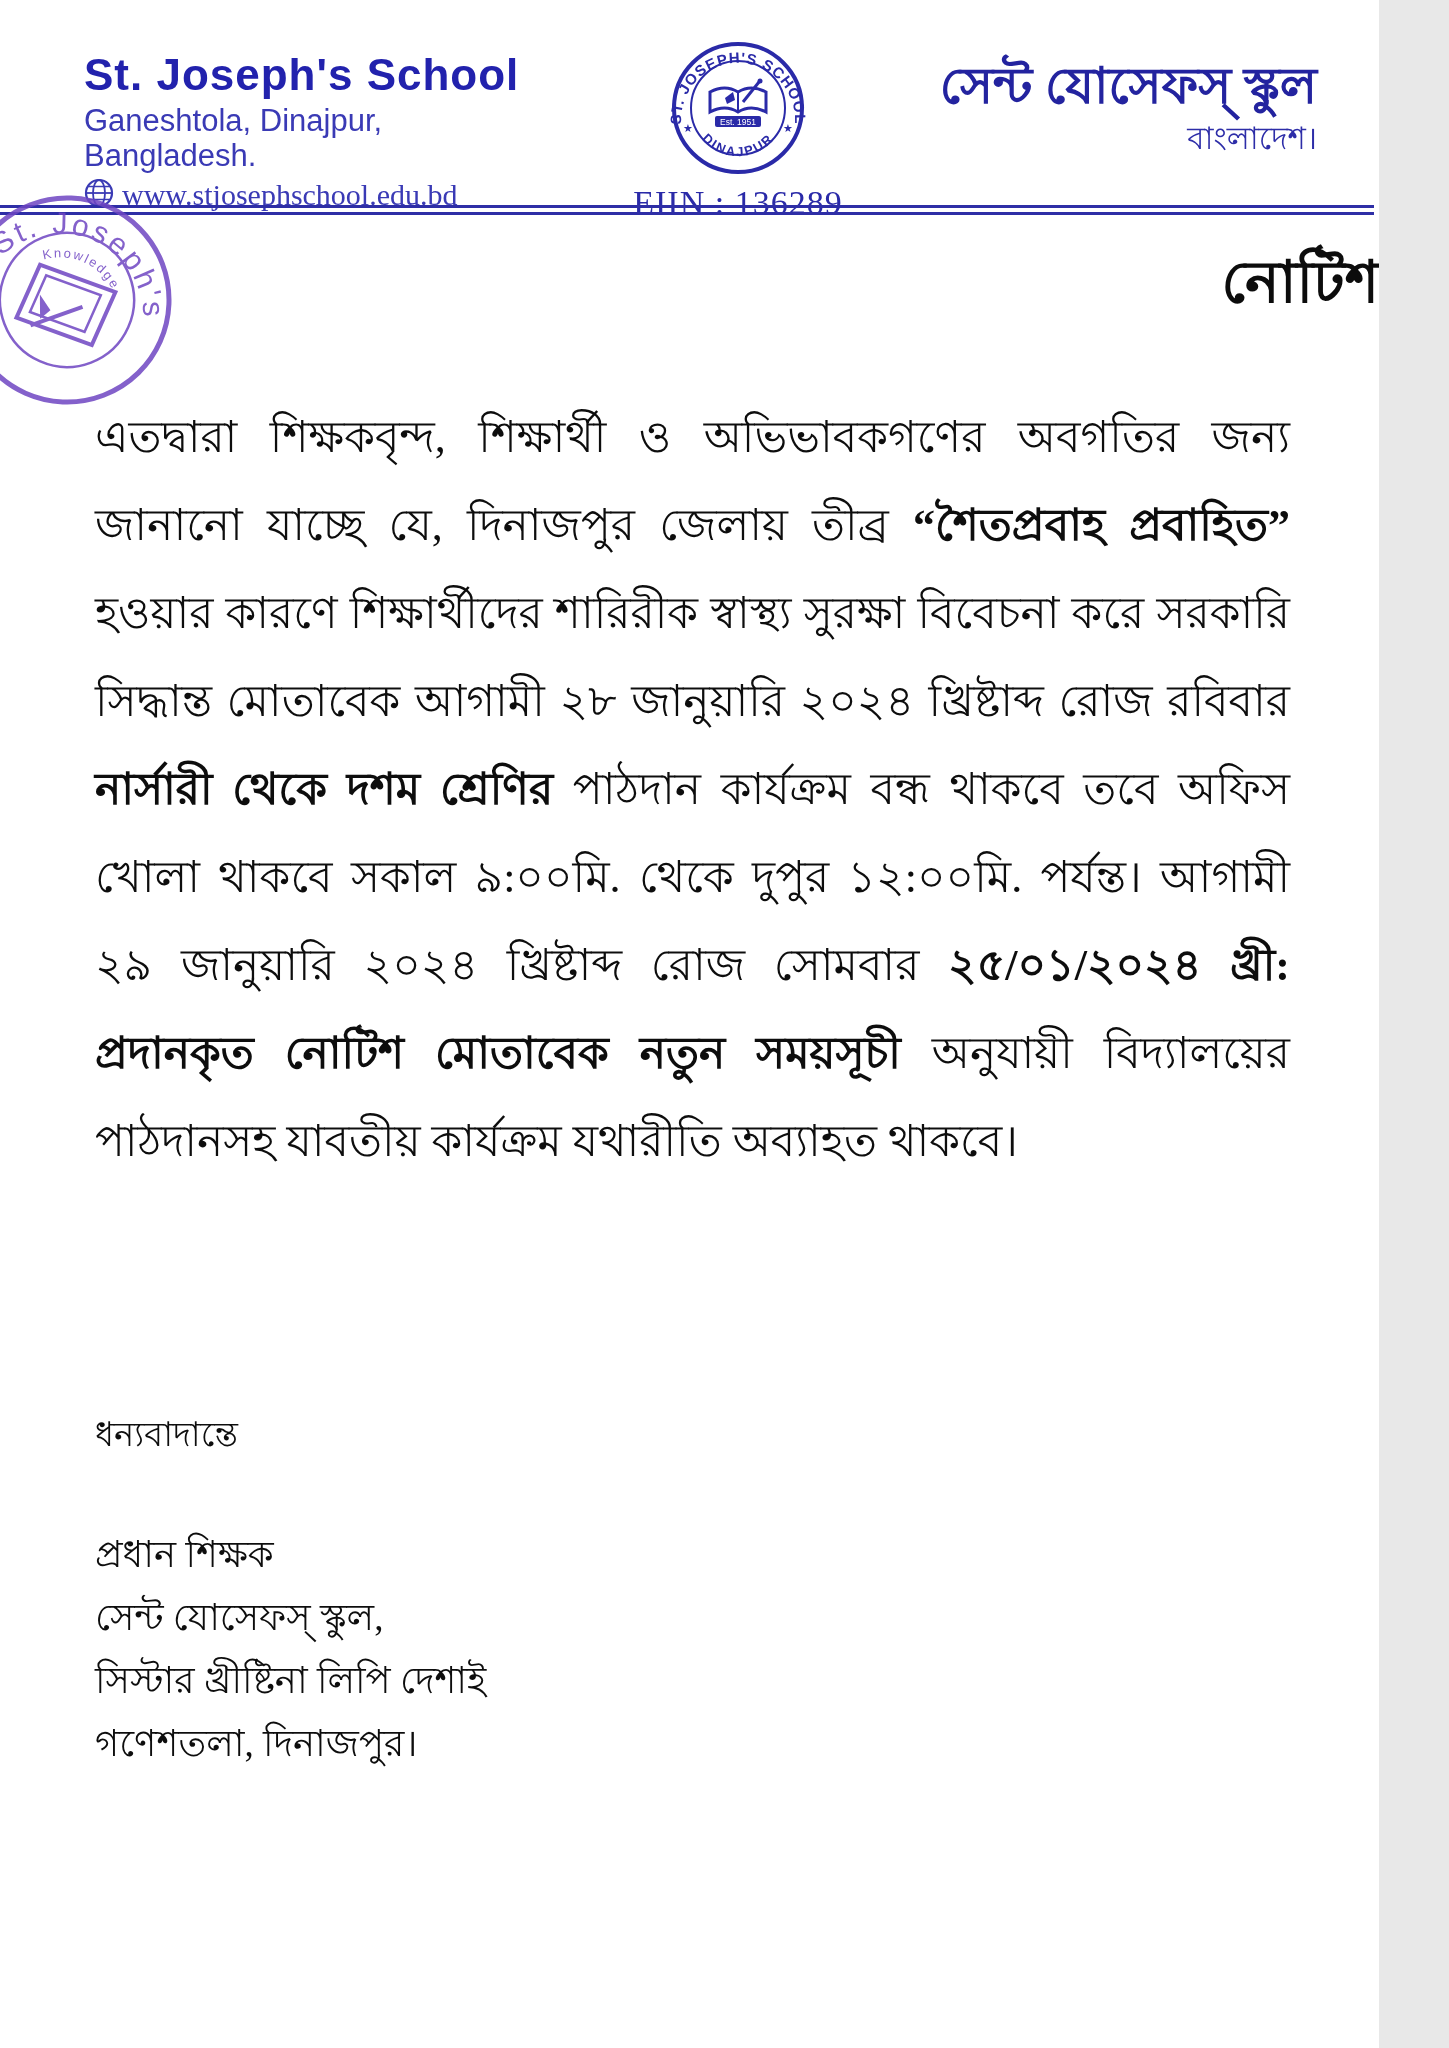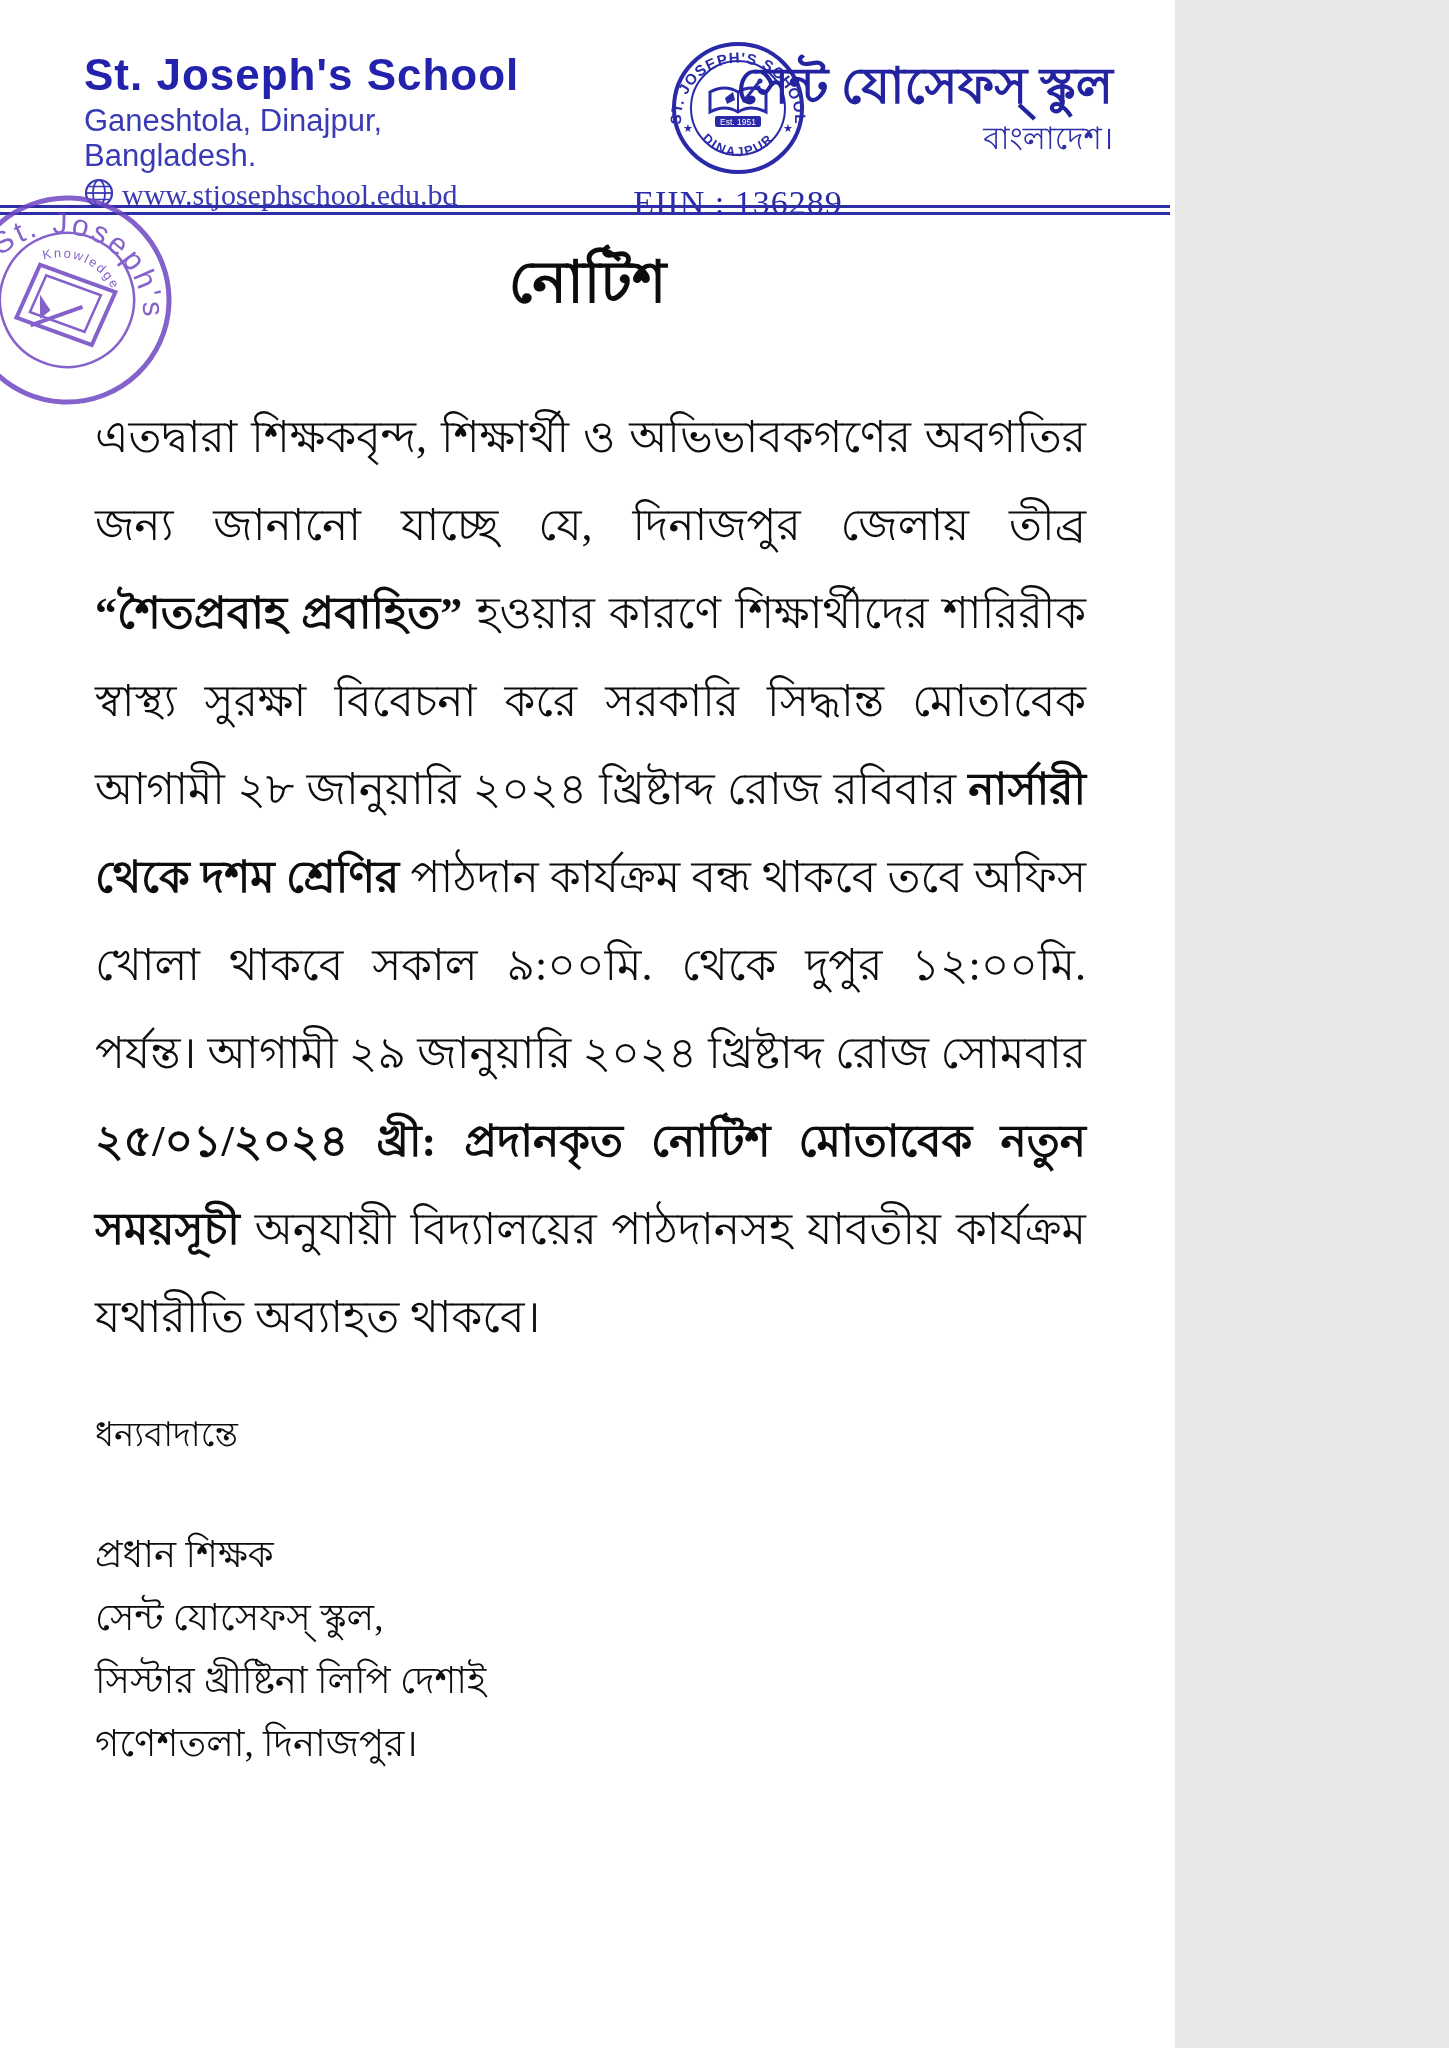--- a/index.html
+++ b/index.html
@@ -1,17 +1,17 @@
 <!DOCTYPE html>
 <html lang="bn"><head>
 <meta charset="utf-8">
 <style>
   html,body { margin:0; padding:0; background:#e8e8e8; }
   .page {
-    position:relative; width:1175px; height:2048px;
+    position:relative; width:1379px; height:2048px;
     background:#ffffff; overflow:hidden;
     font-family:"Liberation Serif","DejaVu Serif",serif;
     color:#111;
   }
   
   .header-left { position:absolute; left:84px; top:52px; }
   .school-name-en {
     font-family:"Liberation Sans","DejaVu Sans",sans-serif;
     font-weight:bold; font-size:44px; line-height:1.05;
     color:#2222ad; letter-spacing:1px; margin:0;
@@ -29,21 +29,21 @@
   .addr-bn { font-size:31px; line-height:1.15; color:#2d2da8; margin-top:8px; }
   .double-rule {
     position:absolute; left:0; top:205px; right:5px; height:4px;
     border-top:3px solid #2e2ea6; border-bottom:3px solid #2e2ea6;
   }
   
   .stamp { position:absolute; left:-48px; top:188px; opacity:.85; }
   
   .notice-title {
     position:absolute; left:0; right:0; top:238px;
-    text-align:center; font-size:58px; font-weight:700; color:#0c0c0c;
+    text-align:right; font-size:58px; font-weight:700; color:#0c0c0c;
   }
   
   .notice-body {
     position:absolute; left:95px; right:89px; top:350px;
     font-size:44px; line-height:88px;
     text-align:justify; text-justify:inter-word; color:#0d0d0d;
   }
   .seg-bold { font-weight:bold; }
   
   .signature { position:absolute; left:95px; top:1392px; color:#0d0d0d; }

